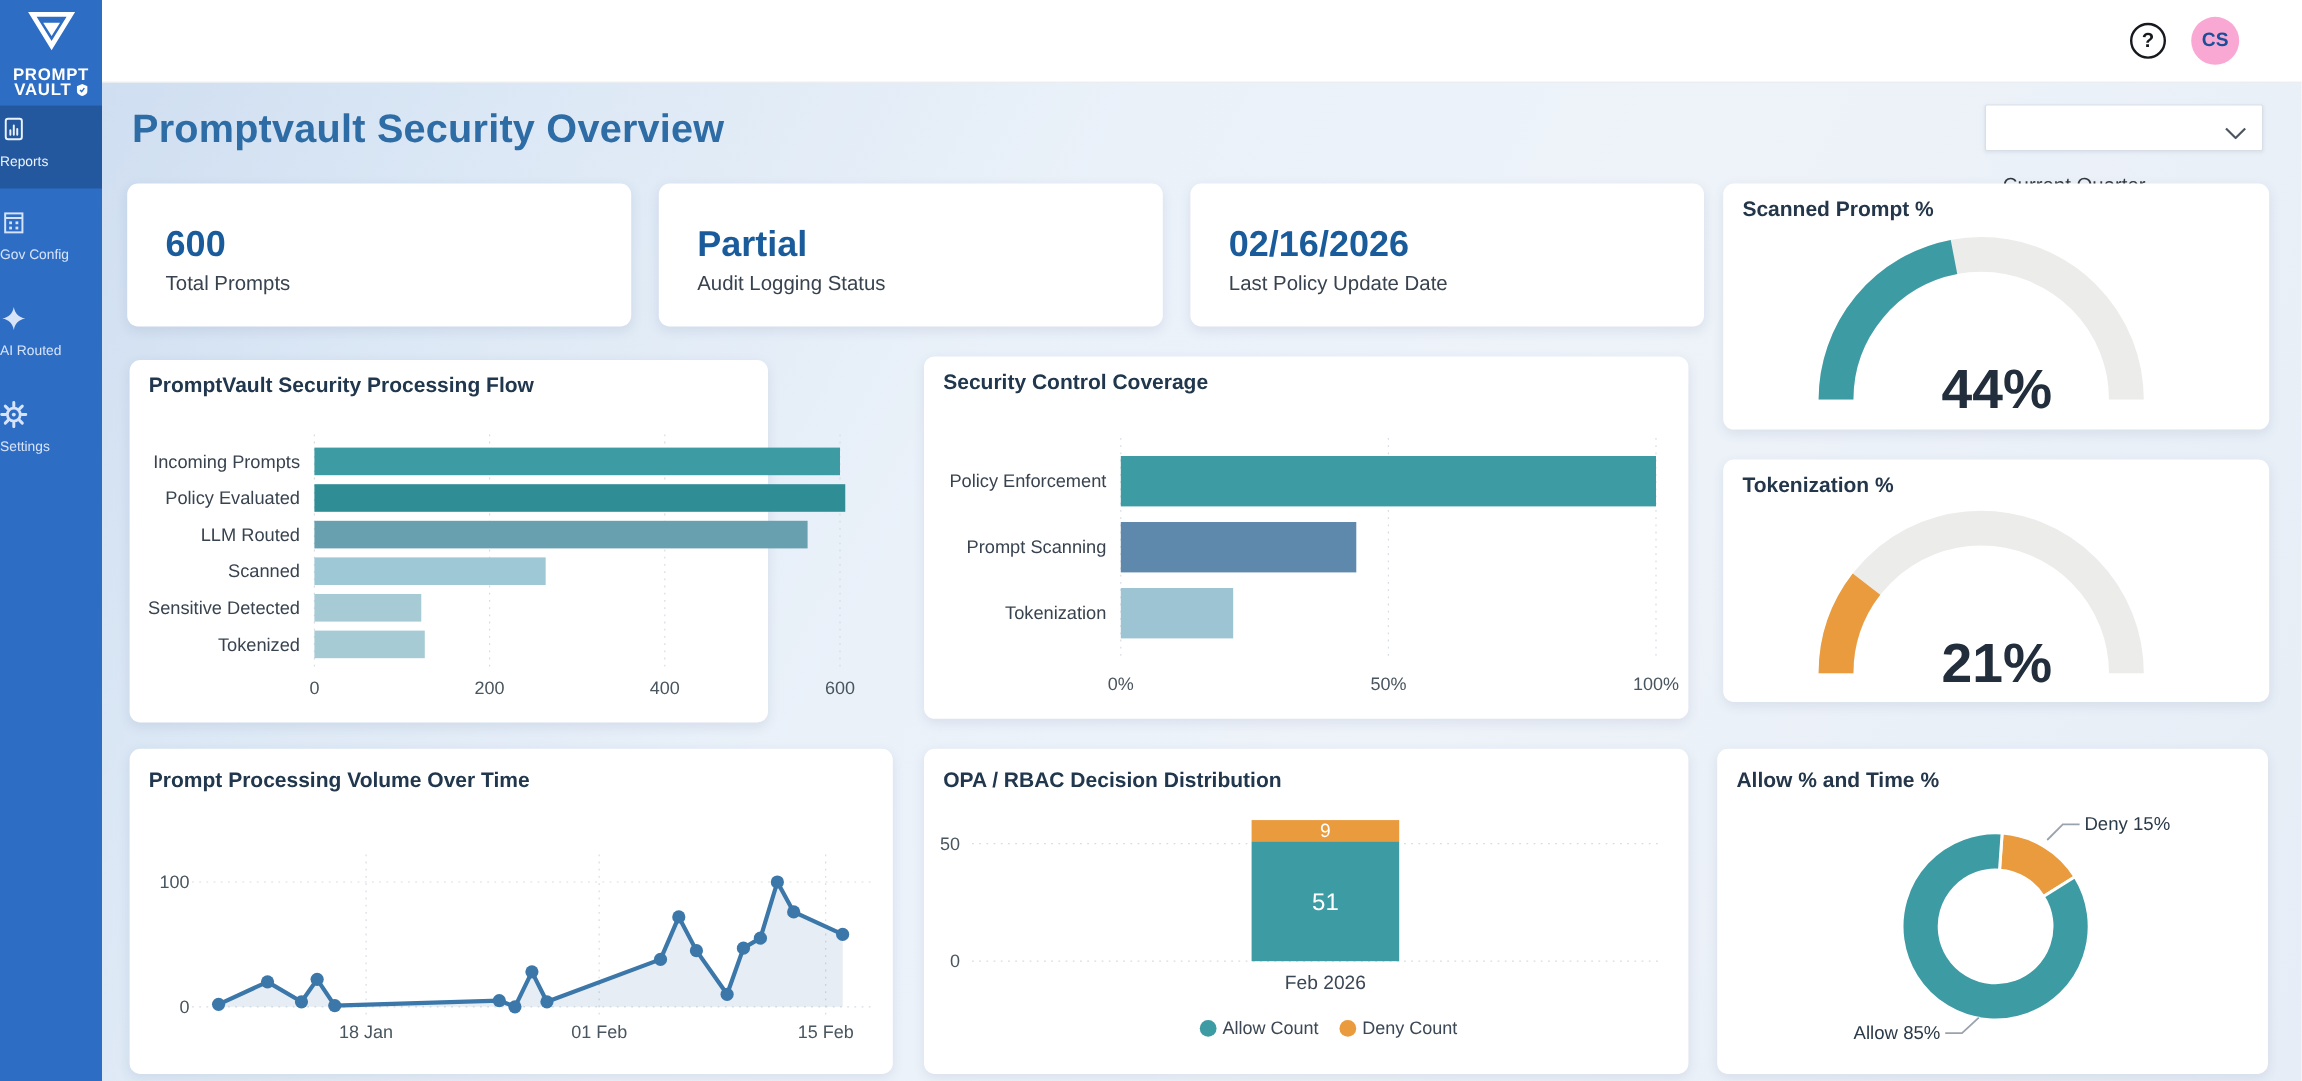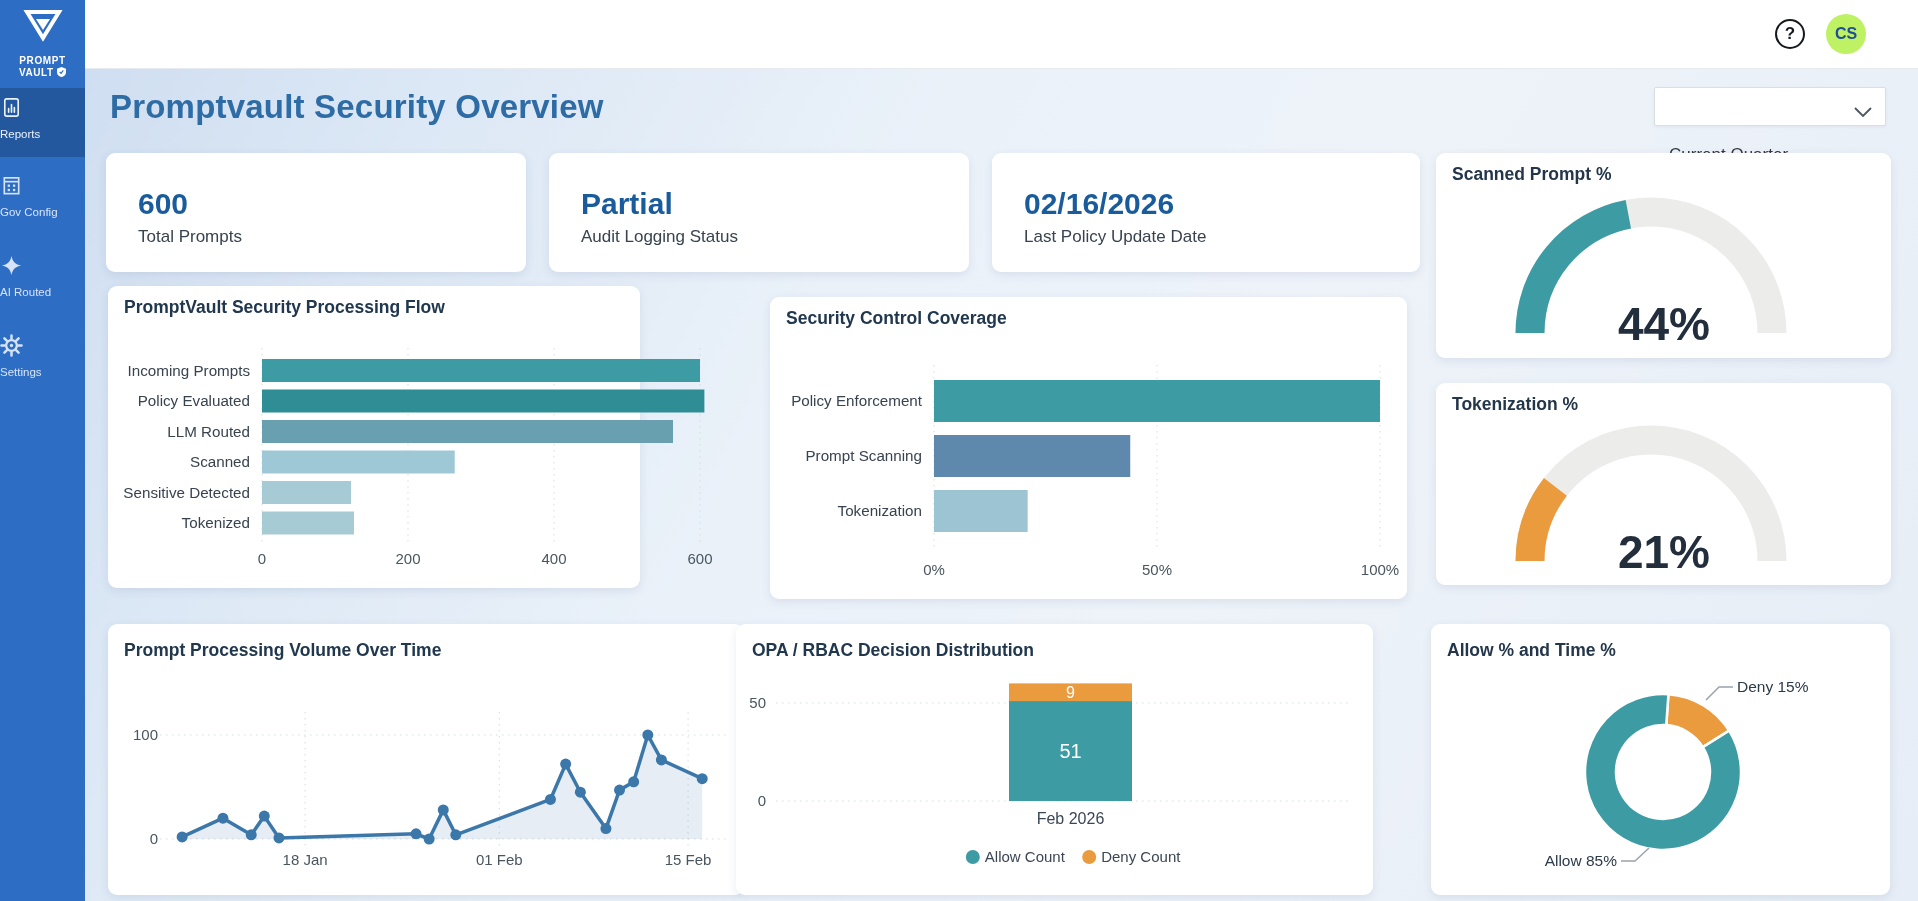--- a/index.html
+++ b/index.html
@@ -3,36 +3,36 @@
 <meta charset="utf-8">
 <style>
   * { margin:0; padding:0; box-sizing:border-box; }
   html,body { width:1918px; height:901px; overflow:hidden;
     font-family:"Liberation Sans", sans-serif; background:#fff; }
 
   
   .sidebar { position:absolute; left:0; top:0; width:85px; height:901px;
     background:#2e6dc4; z-index:5; }
   .logo { padding-top:7px; text-align:center; cursor:pointer; }
-  .logo-text { color:#fff; font-size:10px; font-weight:bold; letter-spacing:.6px;
+  .logo-text { color:#fff; font-size:14px; font-weight:bold; letter-spacing:.6px;
     line-height:12px; margin-top:2px; }
   .nav-item { position:absolute; left:0; width:85px; height:66px; text-align:left;
     color:#d7e4f8; cursor:pointer; padding-top:8px; }
   .nav-item.active { background:#24589e; height:69px; color:#eaf2fc; }
   .nav-label { display:block; font-size:11.5px; margin-top:5px; }
   .nav-icon svg { display:inline-block; }
 
   
   .header { position:absolute; left:85px; top:0; width:1833px; height:69px;
     background:#ffffff; border-bottom:1px solid #e7eaee; z-index:4; }
   .help-btn { position:absolute; right:113px; top:19px; width:30px; height:30px;
     border:2.5px solid #16191d; border-radius:50%; color:#16191d; font-weight:bold;
     font-size:17px; text-align:center; line-height:25px; cursor:pointer; background:#fff; }
   .avatar { position:absolute; right:52px; top:14px; width:40px; height:40px;
-    border-radius:50%; background:#bef264; color:#1c4f97; font-weight:bold;
+    border-radius:50%; background:#f9a8d4; color:#1c4f97; font-weight:bold;
     font-size:16px; text-align:center; line-height:40px; cursor:pointer; }
 
   
   .main-bg { position:absolute; left:85px; top:69px; width:1833px; height:832px;
     background:linear-gradient(118deg,#cfdef1 0%,#dce8f5 16%,#eaf1f9 38%,#eef3f9 60%,#e6edf6 100%); }
   .page-title { position:absolute; left:110px; top:88px; font-size:33px; font-weight:700;
     color:#2e6ca6; letter-spacing:.2px; }
   .dropdown { position:absolute; left:1654px; top:87px; width:232px; height:39px;
     background:#fff; border:1px solid #d9dfe7; border-radius:2px; cursor:pointer;
     box-shadow:0 1px 3px rgba(60,80,120,.08); }
@@ -159,21 +159,21 @@
 
 <div class="card" style="left:1436px;top:153px;width:455px;height:205px">
   <div class="chart-title gauge-title">Scanned Prompt %</div>
   <div class="chart-body"><svg width="455" height="205" viewBox="0 0 455 205">
         <path d="M 94 180.00000000000003 A 121 121 0 0 1 336 179.99999999999997" stroke="#ececea" stroke-width="29" fill="none"></path>
         <path d="M 94 180.00000000000003 A 121 121 0 0 1 192.32686093512723 61.143242661828694" stroke="#3d9ba4" stroke-width="29" fill="none"></path>
         <text x="228" y="187" fill="#222e3c" font-size="46" text-anchor="middle" font-weight="700">44%</text>
       </svg></div>
 </div>
 
-<div class="card" style="left:108px;top:286px;width:532px;height:302px">
+<div class="card" style="left:108px;top:300px;width:532px;height:302px">
   <div class="chart-title">PromptVault Security Processing Flow</div>
   <div class="chart-body"><svg width="636" height="302" viewBox="0 0 636 302">
         <line x1="154" y1="62" x2="154" y2="258" stroke="#d7dce2" stroke-width="1" stroke-dasharray="1.5 4.5"></line>
         <text x="154" y="278" fill="#49565f" font-size="15" text-anchor="middle">0</text>
         <line x1="300" y1="62" x2="300" y2="258" stroke="#d7dce2" stroke-width="1" stroke-dasharray="1.5 4.5"></line>
         <text x="300" y="278" fill="#49565f" font-size="15" text-anchor="middle">200</text>
         <line x1="446" y1="62" x2="446" y2="258" stroke="#d7dce2" stroke-width="1" stroke-dasharray="1.5 4.5"></line>
         <text x="446" y="278" fill="#49565f" font-size="15" text-anchor="middle">400</text>
         <line x1="592" y1="62" x2="592" y2="258" stroke="#d7dce2" stroke-width="1" stroke-dasharray="1.5 4.5"></line>
         <text x="592" y="278" fill="#49565f" font-size="15" text-anchor="middle">600</text>
@@ -248,21 +248,21 @@
         <circle cx="472.352" cy="168.2" r="5.5" fill="#3b77a9"></circle>
         <circle cx="497.92" cy="204.6" r="5.5" fill="#3b77a9"></circle>
         <circle cx="511.52" cy="166.12" r="5.5" fill="#3b77a9"></circle>
         <circle cx="525.664" cy="157.8" r="5.5" fill="#3b77a9"></circle>
         <circle cx="539.808" cy="111" r="5.5" fill="#3b77a9"></circle>
         <circle cx="553.408" cy="135.95999999999998" r="5.5" fill="#3b77a9"></circle>
         <circle cx="594.208" cy="154.68" r="5.5" fill="#3b77a9"></circle>
       </svg></div>
 </div>
 
-<div class="card" style="left:736px;top:624px;width:637px;height:271px">
+<div class="card" style="left:770px;top:624px;width:637px;height:271px">
   <div class="chart-title" style="top:16px">OPA / RBAC Decision Distribution</div>
   <div class="chart-body"><svg width="637" height="271" viewBox="0 0 637 271">
         <line x1="40" y1="177" x2="614" y2="177" stroke="#d7dce2" stroke-width="1" stroke-dasharray="1.5 4.5"></line>
         <text x="30" y="182" fill="#49565f" font-size="15" text-anchor="end">0</text>
         <line x1="40" y1="79" x2="614" y2="79" stroke="#d7dce2" stroke-width="1" stroke-dasharray="1.5 4.5"></line>
         <text x="30" y="84" fill="#49565f" font-size="15" text-anchor="end">50</text>
         <rect x="273" y="77.04" width="123" height="99.96" fill="#3d9ba4"></rect>
         <text x="334.5" y="134.02" fill="#ffffff" font-size="20" text-anchor="middle">51</text>
         <rect x="273" y="59.400000000000006" width="123" height="17.64" fill="#e99b3e"></rect>
         <text x="334.5" y="73.72" fill="#ffffff" font-size="16" text-anchor="middle">9</text>

